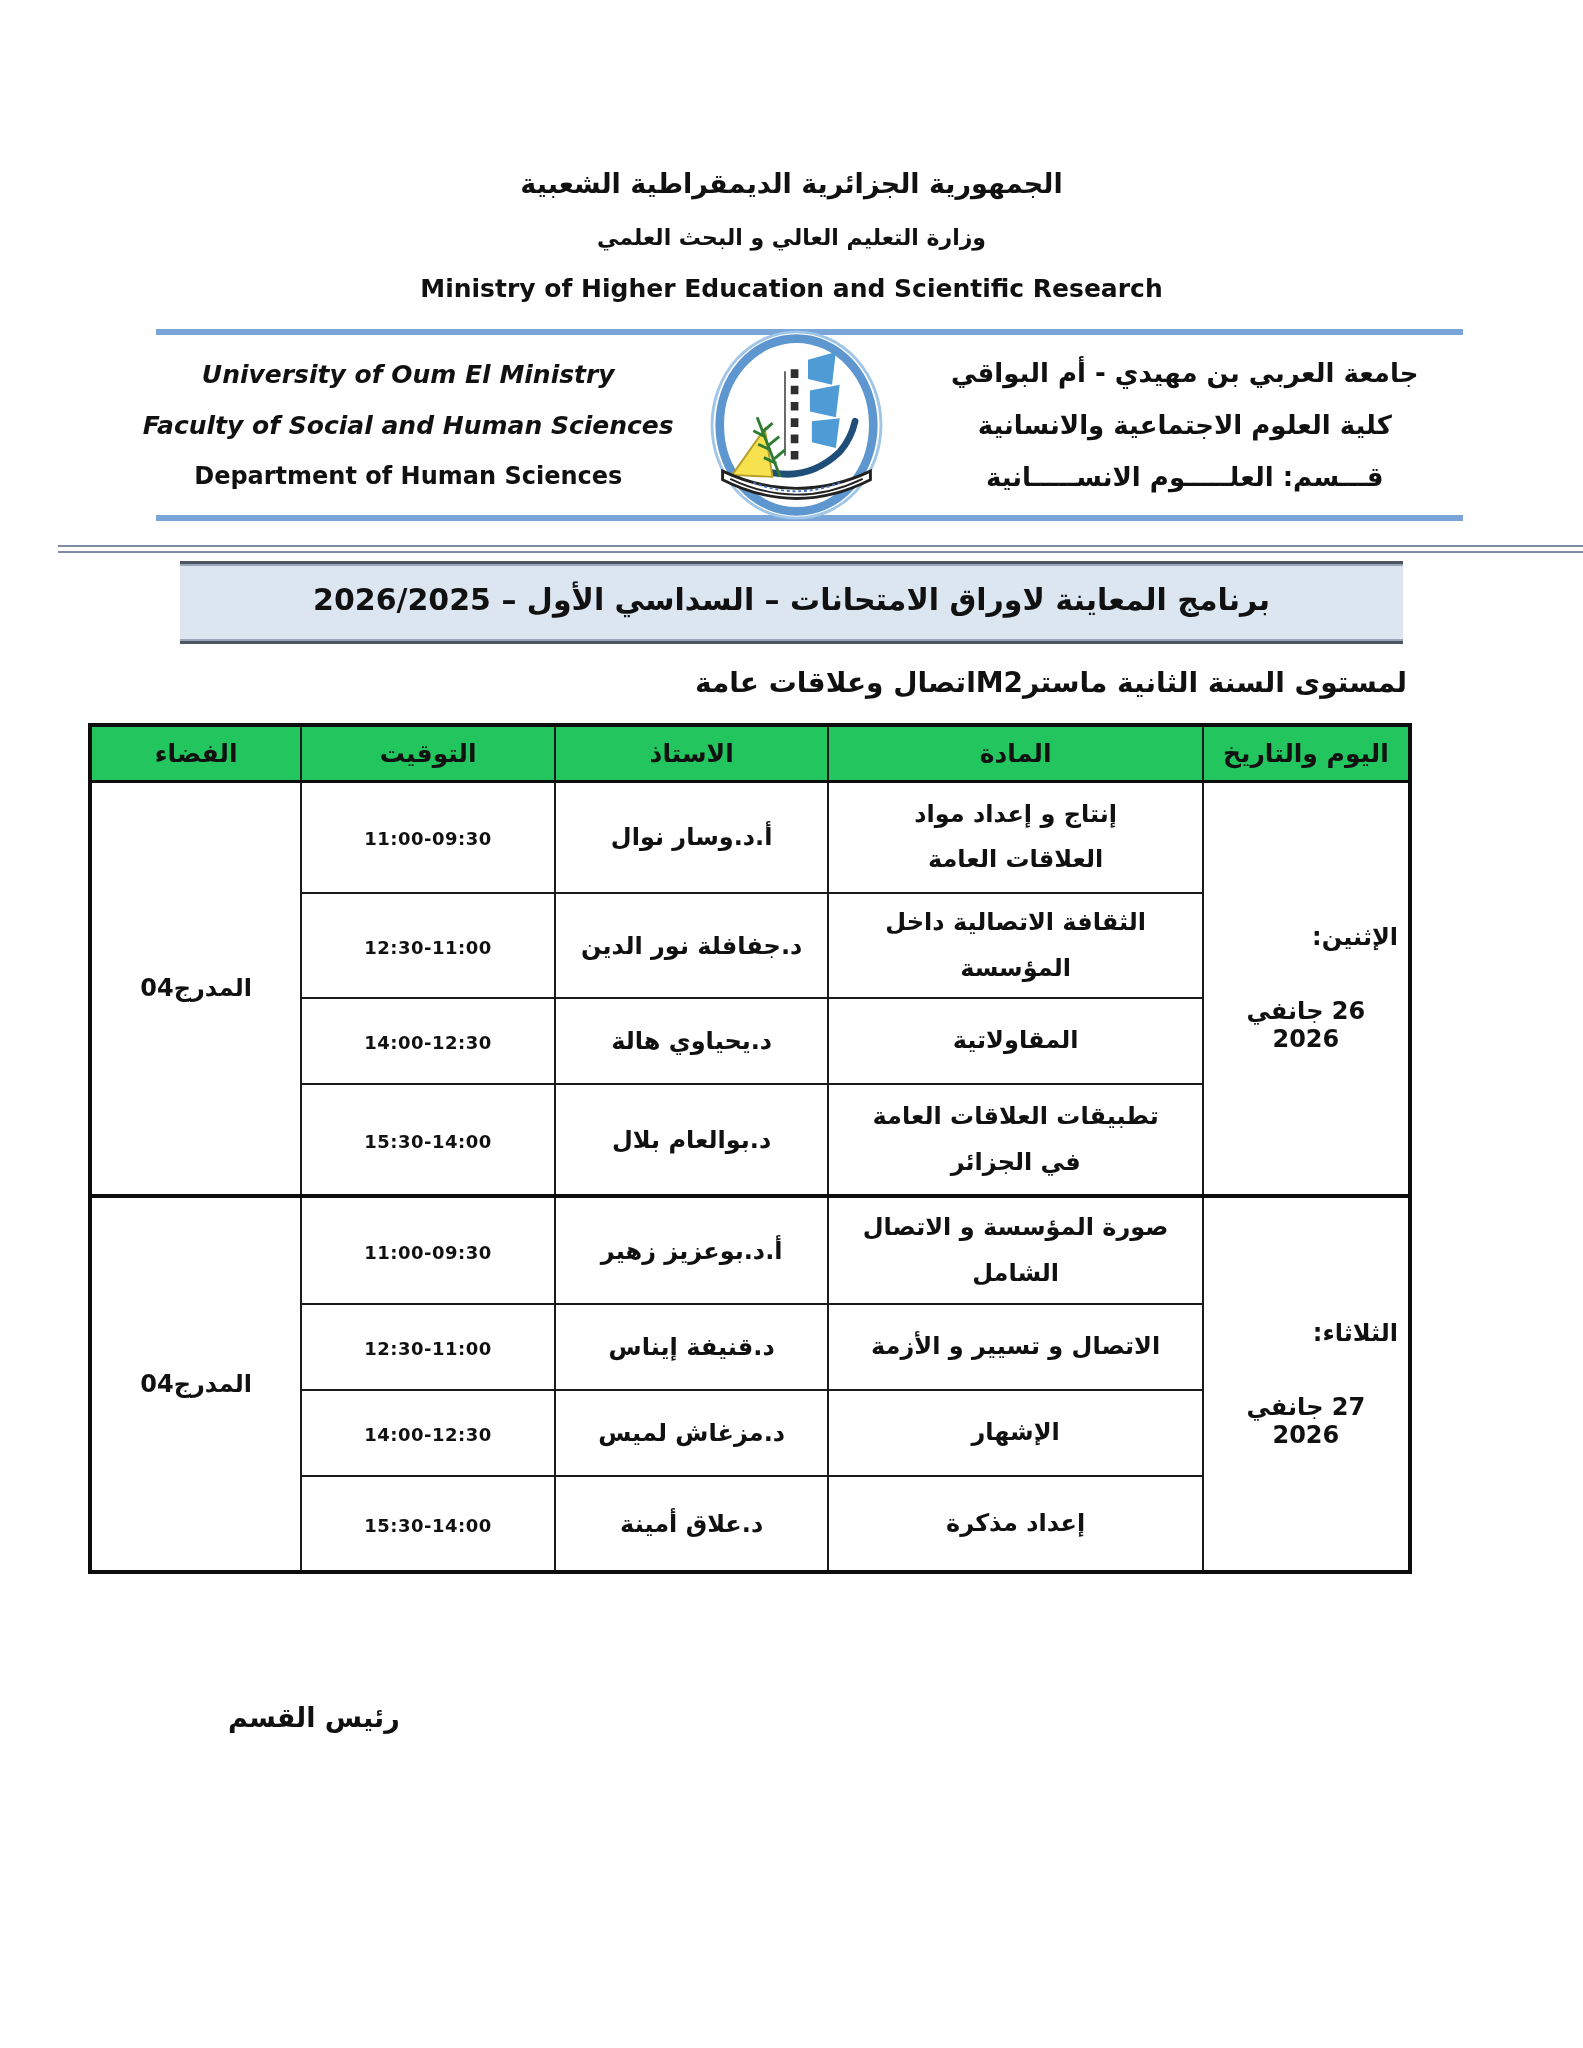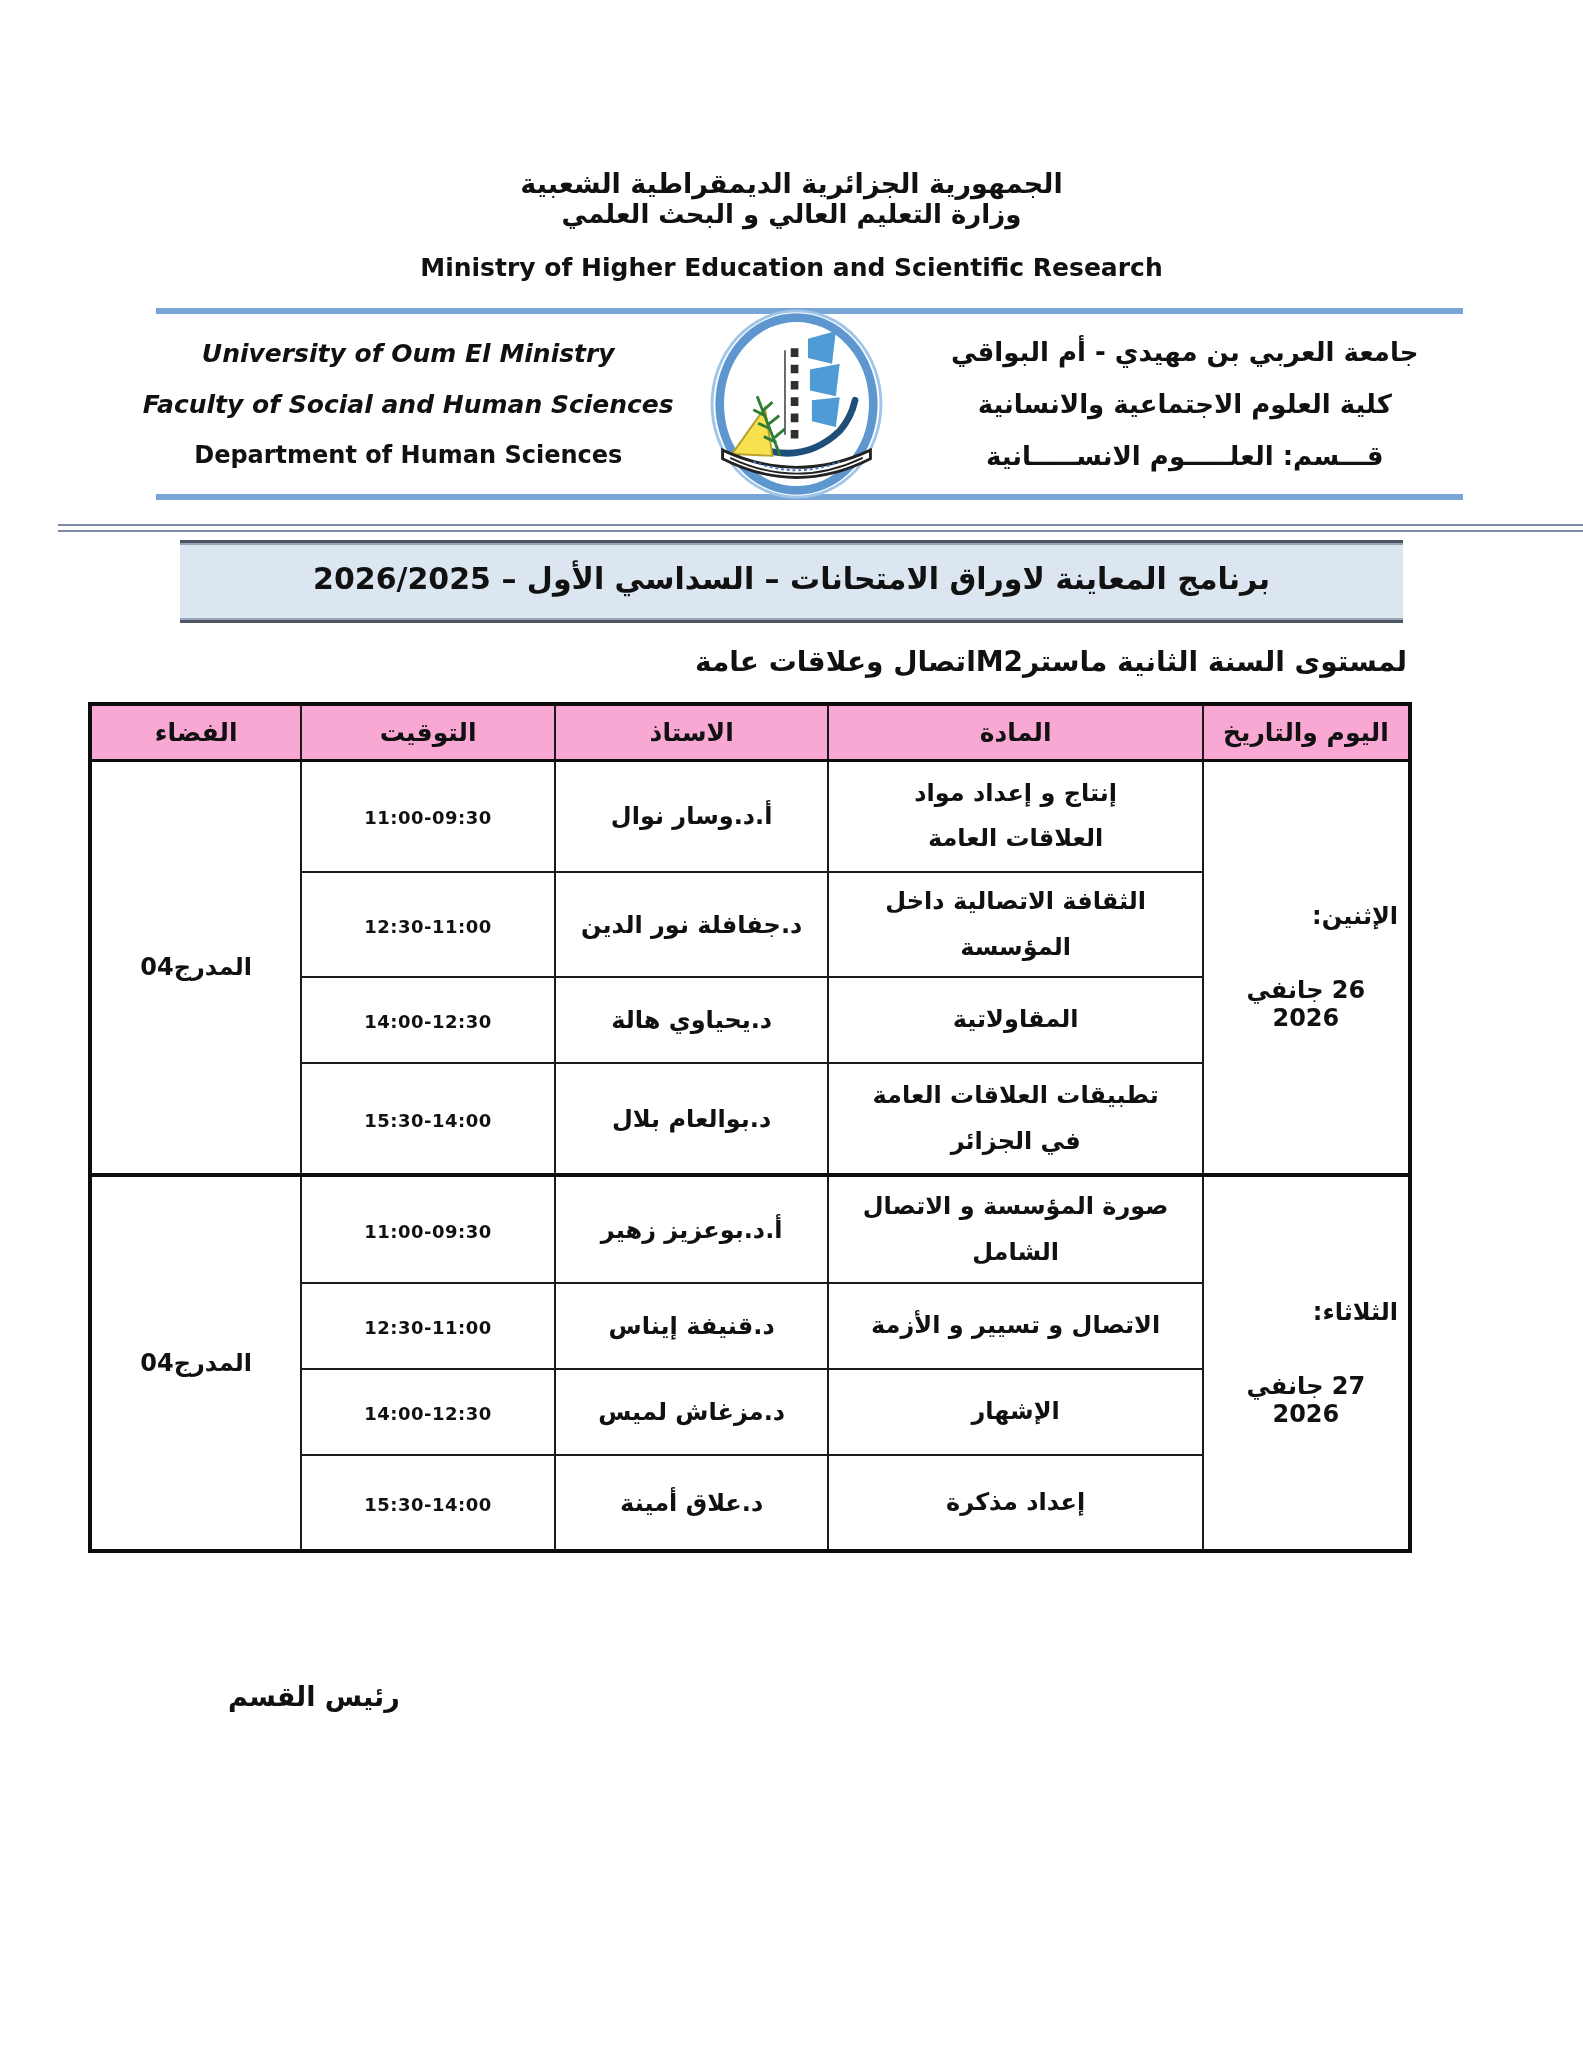--- a/index.html
+++ b/index.html
@@ -5,21 +5,21 @@
   * { margin:0; padding:0; box-sizing:border-box; }
   html,body { background:#ffffff; }
   body {
     width:1583px; height:2048px;
     font-family:"DejaVu Sans", sans-serif;
     color:#111; overflow:hidden; position:relative;
   }
   .hdr { text-align:center; }
   .hdr-ar1 { padding-top:168px; font-size:27px; font-weight:bold; direction:rtl; }
   .hdr-en1 { margin-top:26px; font-size:25px; font-weight:bold; letter-spacing:.2px; }
-  .hdr-ar2 { font-size:26px; font-weight:bold; direction:rtl; }
+  .hdr-ar2 { margin-top:26px; font-size:22px; font-weight:bold; direction:rtl; }
   .hdr-en2 { margin-top:24px; font-size:25px; font-weight:bold; }
 
   .band-rule { height:6px; background:#79a5d8; margin-left:156px; margin-right:120px; }
   .band-rule.top { margin-top:26px; }
   .band { display:flex; align-items:center; margin:0 120px 0 130px; height:180px; }
   .band-left { flex:1; text-align:center; }
   .band-left .u1, .band-left .u2 { font-size:25px; font-weight:bold; font-style:italic; }
   .band-left .u2 { margin-top:22px; }
   .band-left .u3 { margin-top:22px; font-size:24px; font-weight:bold; }
   .band-logo { width:220px; display:flex; justify-content:center; align-items:center; }
@@ -36,21 +36,21 @@
     background:#dce6f1; padding:16px 0 22px 0; text-align:center; direction:rtl; }
   .title-inner span { font-size:30px; font-weight:bold; }
 
   .subtitle { margin-top:22px; direction:rtl; text-align:right; padding-right:176px;
     font-size:28px; font-weight:bold; }
 
   table.sched { margin:24px 0 0 88px; border-collapse:collapse; direction:rtl;
     width:1324px; table-layout:fixed; }
   table.sched, table.sched td, table.sched th { border:2px solid #1a1a1a; }
   table.sched { border:4px solid #0d0d0d; }
-  table.sched th { background:#f9a8d4; height:56px; font-size:25px; font-weight:bold;
+  table.sched th { background:#22c55e; height:56px; font-size:25px; font-weight:bold;
     border-bottom:3px solid #0d0d0d; }
   table.sched td { text-align:center; vertical-align:middle;
     font-size:24px; font-weight:bold; background:#ffffff; padding:6px 10px; }
   td.daycell { background:#efefef; }
   td.daycell .daywrap { display:flex; flex-direction:column; gap:46px; align-items:flex-start; }
   tr.block-top td { border-top:4px solid #0d0d0d; }
   .time { direction:ltr; unicode-bidi:isolate; font-size:18px; letter-spacing:.5px;text-align:center; }
   .subj-line { display:block; line-height:1.9; }
 
   .col-day  { width:206px; }

